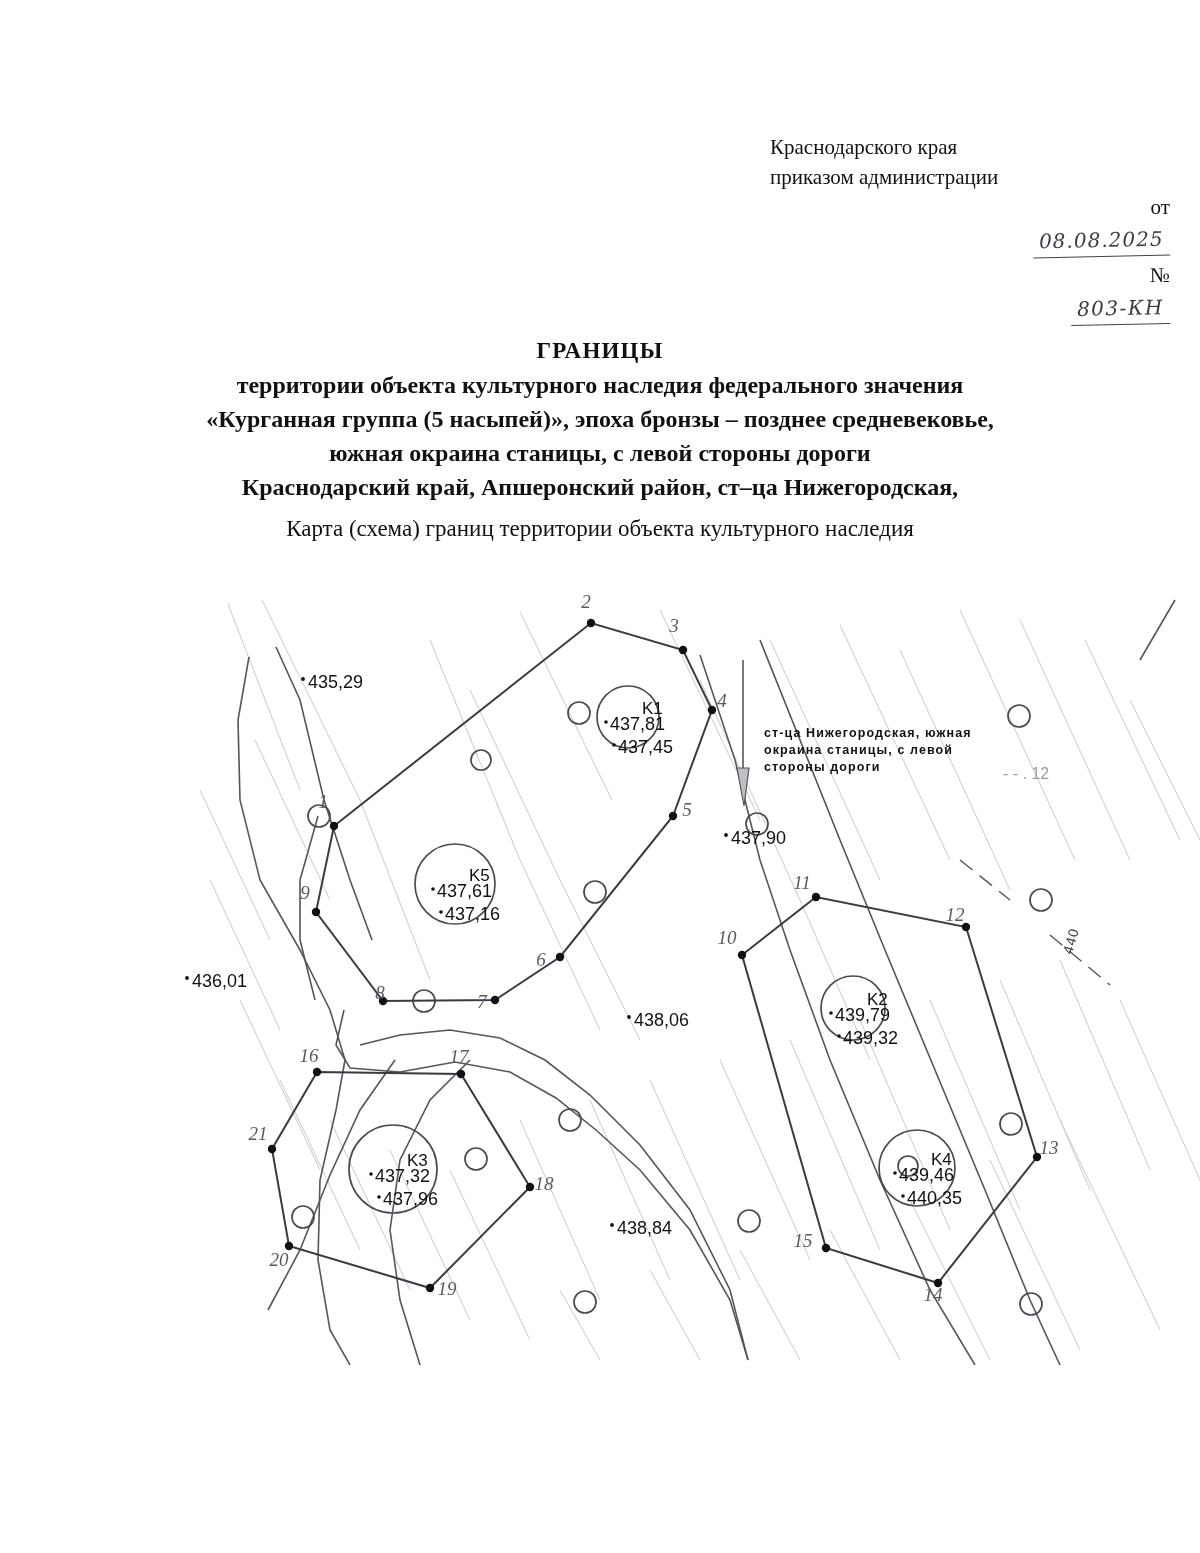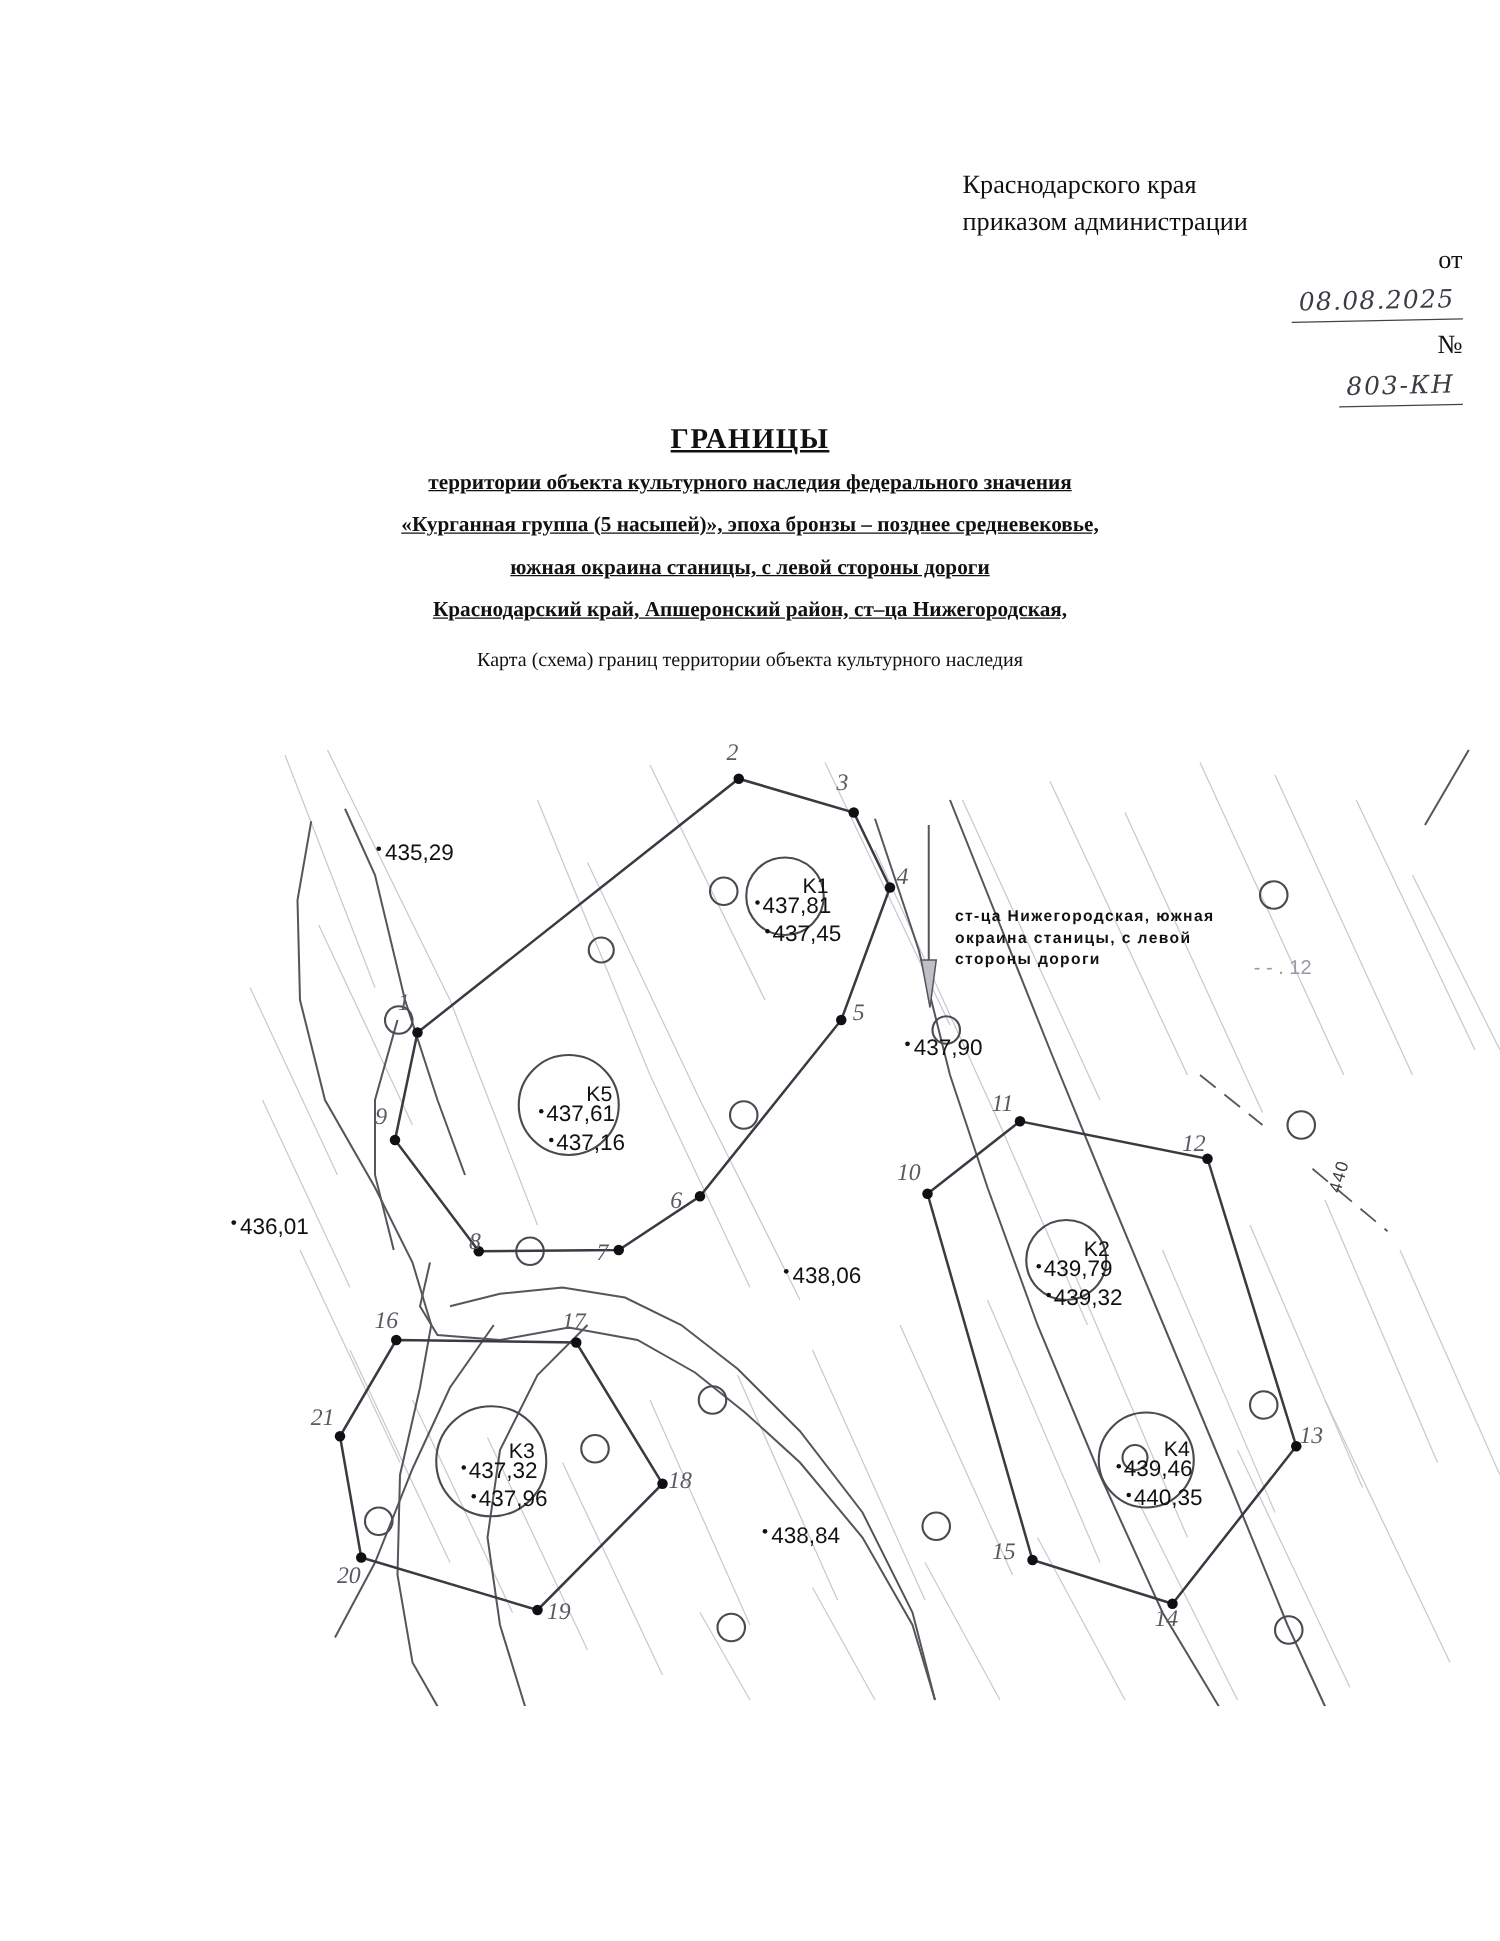--- a/index.html
+++ b/index.html
@@ -67,41 +67,40 @@
     letter-spacing: 1.5px;
   }
 
   
   .title-wrap {
     position: absolute;
     left: 0;
     top: 335px;
     width: 1200px;
     text-align: center;
-    text-decoration: underline;
   }
   .doc-title {
     font-size: 23px;
     font-weight: bold;
     letter-spacing: 1.2px;
     line-height: 32px;
   }
   .doc-subtitle {
-    font-size: 17px;
+    font-size: 24px;
     font-weight: bold;
     line-height: 31px;
     margin-top: 3px;
   }
   .map-caption {
     position: absolute;
     left: 0;
     top: 515px;
     width: 1200px;
     text-align: center;
-    font-size: 16px;
+    font-size: 23px;
     line-height: 28px;
   }
 
   
   .map-area {
     position: absolute;
     left: 0;
     top: 575px;
     width: 1200px;
     height: 790px;

